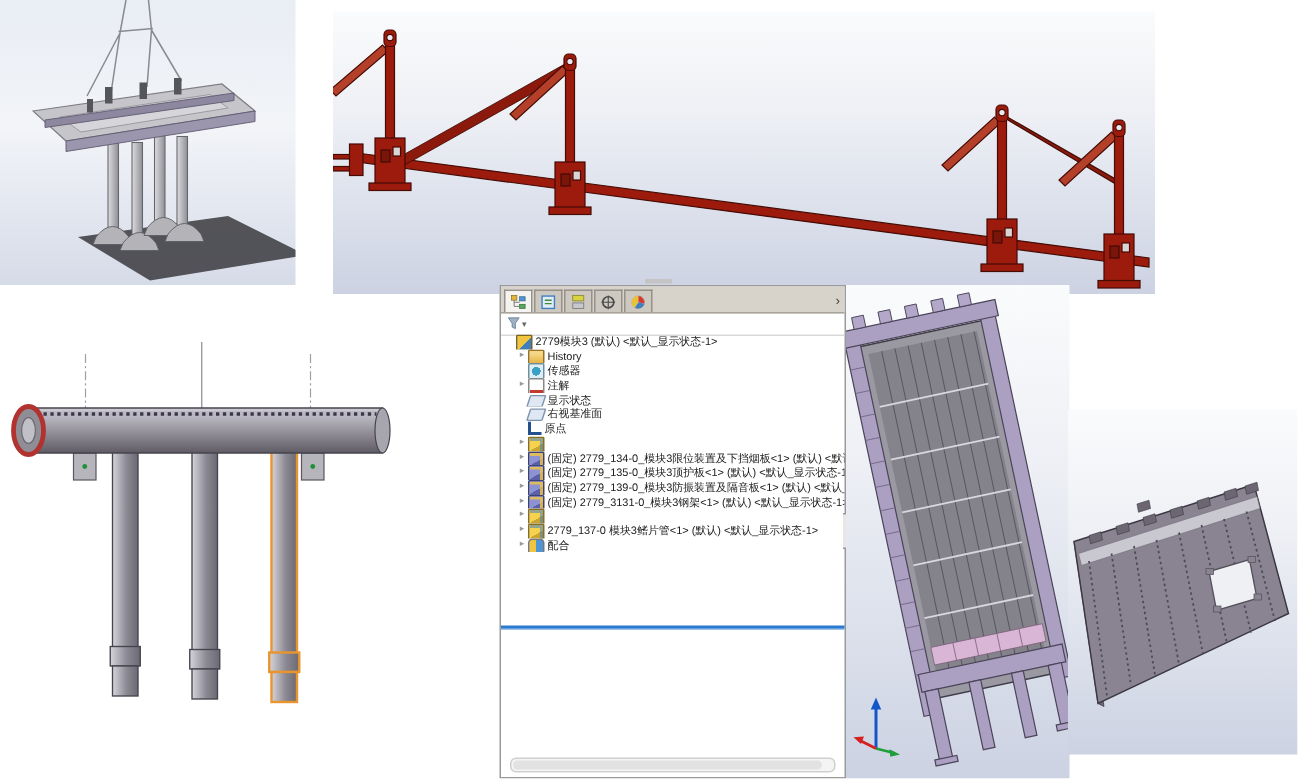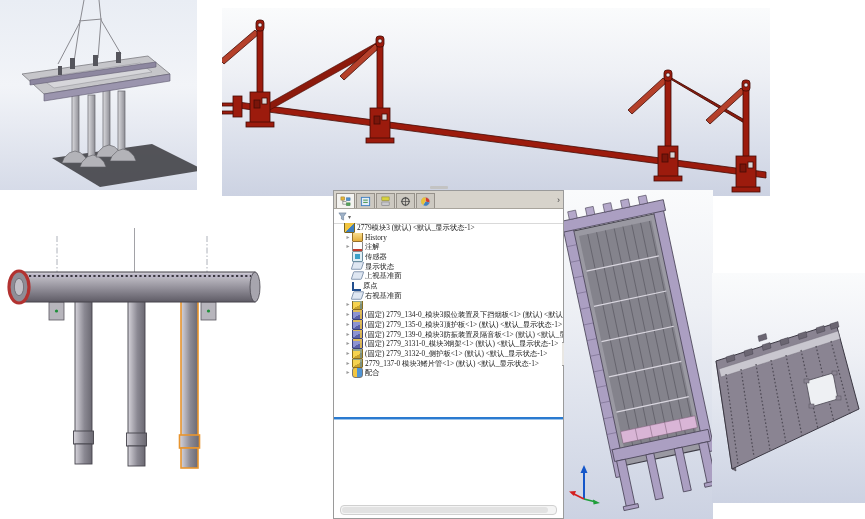--- a/index.html
+++ b/index.html
@@ -15,21 +15,21 @@
   .panel-grip{position:absolute;left:96px;top:-5px;width:18px;height:3px;background:#c3c3c3;border-radius:1px;}
   .tabbar{height:17px;background:#d7d3cb;border-bottom:1px solid #a8a49c;display:flex;align-items:flex-end;padding-left:2px;}
   .tab{width:19px;height:15px;background:#cdc9c1;border:1px solid #96918a;border-bottom:none;
        margin-right:1px;display:flex;align-items:center;justify-content:center;box-sizing:border-box;}
   .tab.active{background:#f4f3f0;}
   .tab svg{display:block;}
   .tab-overflow{margin-left:auto;margin-right:3px;font-size:9px;color:#444;line-height:15px;cursor:pointer;}
   .filter-row{height:14px;border-bottom:1px solid #d9d9d9;display:flex;align-items:center;padding-left:4px;gap:1px;}
   .filter-caret{font-size:6px;color:#666;}
   .tree{position:absolute;top:32px;left:0;right:0;}
-  .row{height:9.7px;line-height:9.7px;display:flex;align-items:flex-end;white-space:nowrap;overflow:hidden;cursor:default;font-family:Liberation Serif, serif;}
+  .row{height:9.7px;line-height:9.7px;display:flex;align-items:flex-start;white-space:nowrap;overflow:hidden;cursor:default;}
   .row .arrow{width:8px;flex:none;font-size:6px;color:#9a9a9a;text-align:center;}
   .row .lbl{font-size:7.3px;color:#1a1a1a;margin-left:2px;}
   .lv0{padding-left:2px;} .lv1{padding-left:10px;}
   .ticon{width:9px;height:9px;flex:none;border-radius:1px;display:inline-block;}
   .icon-assembly{background:linear-gradient(135deg,#f2c53f 55%,#3f7fc0 55%);border:0.5px solid #7a6520;}
   .icon-history{background:linear-gradient(180deg,#f5d887 20%,#e3af3c 100%);border:0.5px solid #97702a;}
   .icon-sensors{background:radial-gradient(circle at 50% 50%,#3aa0c8 45%,#dfeef5 46%);border:0.5px solid #6b8ea0;}
   .icon-annotations{background:#fdfdfd;border:0.5px solid #888;box-shadow:inset 0 -2px 0 #c23b2e;}
   .icon-plane{background:#dfe7f2;border:0.5px solid #7f93ad;transform:skewX(-18deg) scaleY(0.75);}
   .icon-origin{background:transparent;border-left:2px solid #23508f;border-bottom:2px solid #23508f;border-radius:0;width:7px;height:7px;}
@@ -249,55 +249,50 @@
     <span class="lbl">2779模块3 (默认) &lt;默认_显示状态-1&gt;</span>
   </div>
 
   <div class="row lv1">
     <span class="arrow" style="visibility: visible;">▸</span>
     <span class="ticon icon-history"></span>
     <span class="lbl">History</span>
   </div>
 
   <div class="row lv1">
-    <span class="arrow" style="visibility: visible;">▸</span>
-    <span class="ticon icon-annotations"></span>
-    <span class="lbl">注解</span>
-  </div>
-
-  <div class="row lv1">
     <span class="arrow" style="visibility: hidden;">▸</span>
     <span class="ticon icon-sensors"></span>
     <span class="lbl">传感器</span>
   </div>
 
   <div class="row lv1">
+    <span class="arrow" style="visibility: visible;">▸</span>
+    <span class="ticon icon-annotations"></span>
+    <span class="lbl">注解</span>
+  </div>
+
+  <div class="row lv1">
     <span class="arrow" style="visibility: hidden;">▸</span>
     <span class="ticon icon-plane"></span>
     <span class="lbl">显示状态</span>
   </div>
 
+
   <div class="row lv1">
     <span class="arrow" style="visibility: hidden;">▸</span>
     <span class="ticon icon-plane"></span>
-    <span class="lbl">上视基准面</span>
+    <span class="lbl">右视基准面</span>
   </div>
 
   <div class="row lv1">
     <span class="arrow" style="visibility: hidden;">▸</span>
     <span class="ticon icon-origin"></span>
     <span class="lbl">原点</span>
   </div>
 
-  <div class="row lv1">
-    <span class="arrow" style="visibility: hidden;">▸</span>
-    <span class="ticon icon-plane"></span>
-    <span class="lbl">右视基准面</span>
-  </div>
-
 
 
   <div class="row lv1">
     <span class="arrow" style="visibility: visible;">▸</span>
     <span class="ticon icon-part"></span>
   </div>
 
 
   <div class="row lv1">
     <span class="arrow" style="visibility: visible;">▸</span>
@@ -319,21 +314,20 @@
 
   <div class="row lv1">
     <span class="arrow" style="visibility: visible;">▸</span>
     <span class="ticon icon-subasm"></span>
     <span class="lbl">(固定) 2779_3131-0_模块3钢架&lt;1&gt; (默认) &lt;默认_显示状态-1&gt;</span>
   </div>
 
   <div class="row lv1">
     <span class="arrow" style="visibility: visible;">▸</span>
     <span class="ticon icon-part"></span>
-    <span class="lbl">(固定) 2779_3132-0_侧护板&lt;1&gt; (默认) &lt;默认_显示状态-1&gt;</span>
   </div>
 
 
   <div class="row lv1">
     <span class="arrow" style="visibility: visible;">▸</span>
     <span class="ticon icon-part"></span>
     <span class="lbl">2779_137-0 模块3鳍片管&lt;1&gt; (默认) &lt;默认_显示状态-1&gt;</span>
   </div>
 
   <div class="row lv1">

